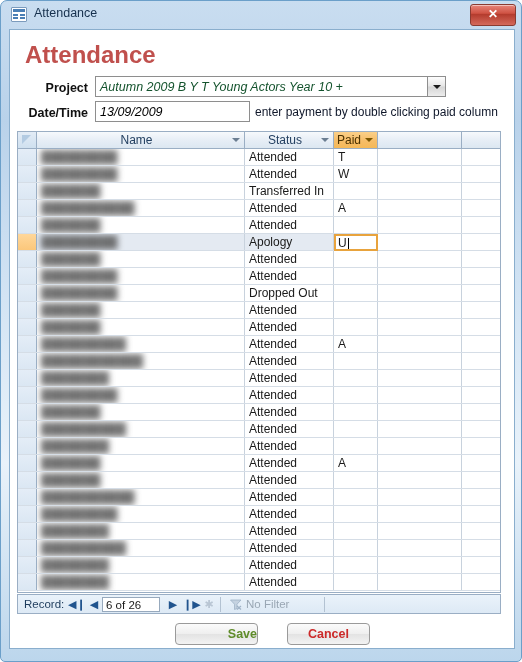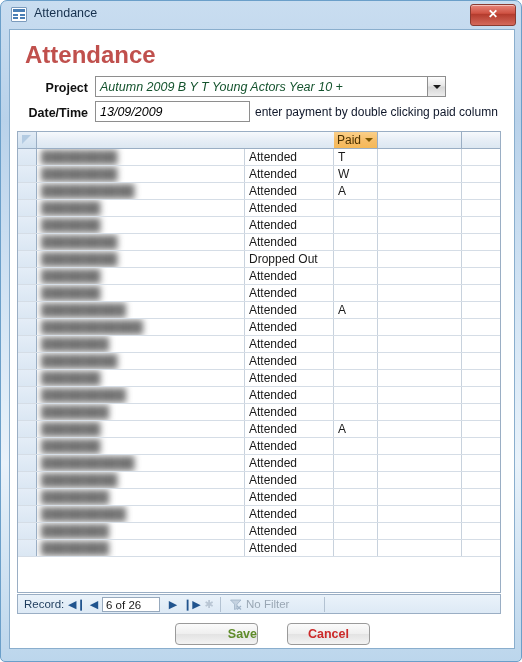--- a/index.html
+++ b/index.html
@@ -404,20 +404,28 @@
     <div class="flabel" id="date-label">Date/Time</div>
     <div id="date-field">
       <div id="date-value">13/09/2009</div>
     </div>
 
     <div id="hint-text">enter payment by double clicking paid column</div>
 
     <div id="sheet">
       <div id="sheet-header">
         <div class="hcell" id="h-select"></div>
+        <div class="hcell" id="h-name">
+          <span class="hl">Name</span>
+          <span class="hsort"></span>
+        </div>
+        <div class="hcell" id="h-status">
+          <span class="hl">Status</span>
+          <span class="hsort"></span>
+        </div>
         <div class="hcell" id="h-paid">
           <span class="hl">Paid</span>
           <span class="hsort"></span>
         </div>
         <div class="hcell" id="h-extra1"></div>
         <div class="hcell" id="h-extra2"></div>
       </div>
       <div id="rows">
           <div class="row">
             <div class="cell c-sel"></div>
@@ -430,31 +438,47 @@
           <div class="row">
             <div class="cell c-sel"></div>
             <div class="cell c-name"><span class="blur">█████████</span></div>
             <div class="cell c-status">Attended</div>
             <div class="cell c-paid">W</div>
             <div class="cell c-ex1"></div>
             <div class="cell c-ex2"></div>
           </div>
           <div class="row">
             <div class="cell c-sel"></div>
+            <div class="cell c-name"><span class="blur">███████</span></div>
+            <div class="cell c-status">Transferred In</div>
+            <div class="cell c-paid"></div>
+            <div class="cell c-ex1"></div>
+            <div class="cell c-ex2"></div>
+          </div>
+          <div class="row">
+            <div class="cell c-sel"></div>
             <div class="cell c-name"><span class="blur">███████████</span></div>
             <div class="cell c-status">Attended</div>
             <div class="cell c-paid">A</div>
             <div class="cell c-ex1"></div>
             <div class="cell c-ex2"></div>
           </div>
           <div class="row">
             <div class="cell c-sel"></div>
             <div class="cell c-name"><span class="blur">███████</span></div>
             <div class="cell c-status">Attended</div>
             <div class="cell c-paid"></div>
+            <div class="cell c-ex1"></div>
+            <div class="cell c-ex2"></div>
+          </div>
+          <div class="row selected">
+            <div class="cell c-sel"></div>
+            <div class="cell c-name"><span class="blur">█████████</span></div>
+            <div class="cell c-status">Apology</div>
+            <div class="cell c-paid editing">U<span class="caret"></span></div>
             <div class="cell c-ex1"></div>
             <div class="cell c-ex2"></div>
           </div>
           <div class="row">
             <div class="cell c-sel"></div>
             <div class="cell c-name"><span class="blur">███████</span></div>
             <div class="cell c-status">Attended</div>
             <div class="cell c-paid"></div>
             <div class="cell c-ex1"></div>
             <div class="cell c-ex2"></div>

